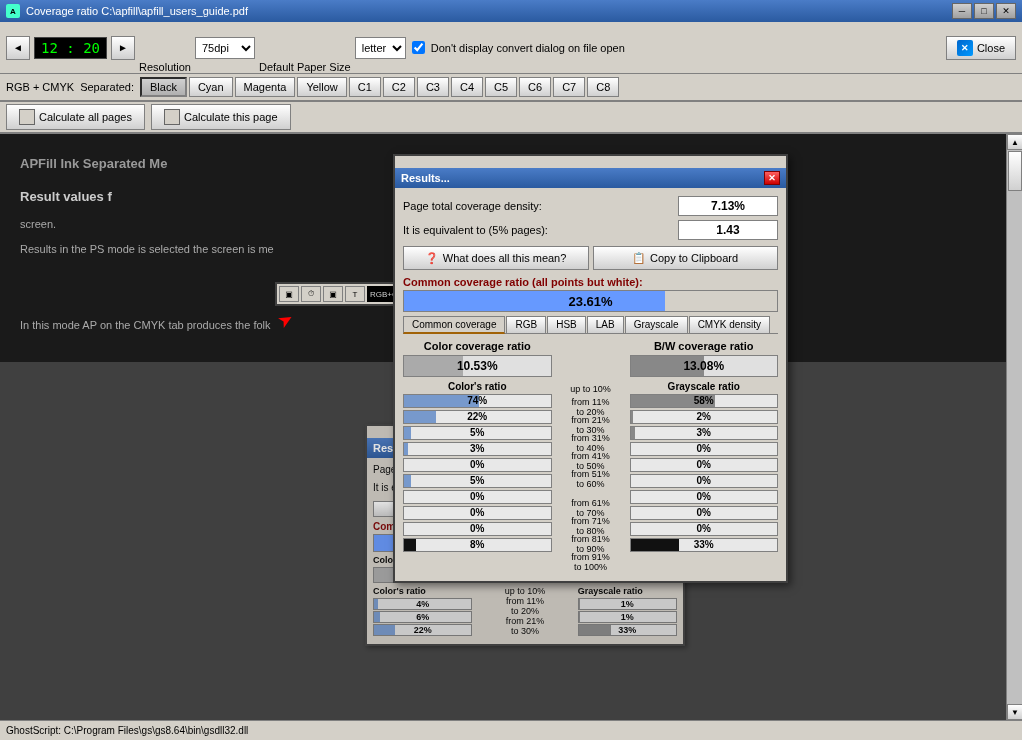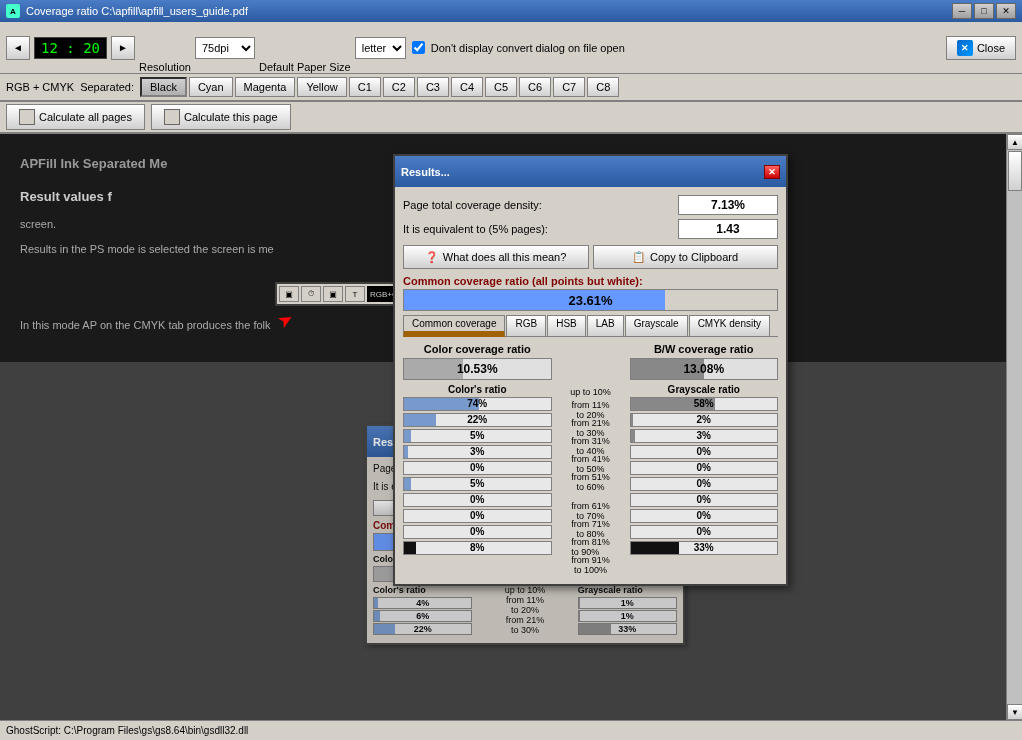--- a/index.html
+++ b/index.html
@@ -207,26 +207,27 @@
       left: 393px;
       width: 395px;
       background: #d4d0c8;
       border: 2px solid #404040;
       box-shadow: 3px 3px 8px rgba(0,0,0,0.5);
       z-index: 100;
     }
     .dialog-title {
       background: linear-gradient(to bottom, #4a7cc7, #2a5aa0);
       color: white;
-      height: 31px;
+      height: 20px;
       display: flex;
       align-items: center;
       padding: 0 6px;
       font-size: 11px;
       font-weight: bold;
+      margin-top: 12px;
     }
     .dialog-close-btn {
       margin-left: auto;
       width: 16px; height: 14px;
       background: linear-gradient(to bottom, #ff6060, #cc0000);
       border: 1px solid #800000;
       color: white;
       font-size: 9px;
       display: flex; align-items: center; justify-content: center;
       cursor: pointer; font-weight: bold;
@@ -286,21 +287,21 @@
     .tab {
       padding: 2px 8px;
       border: 1px solid #808080;
       border-bottom: none;
       background: linear-gradient(to bottom, #fff, #d0d0d0);
       font-size: 10px; cursor: pointer;
       margin-right: 1px;
     }
     .tab.active {
       background: #d4d0c8;
-      border-bottom: 6px solid #a16207;
+      border-bottom: 2px solid #a16207;
       margin-bottom: -1px;
     }
 
     
     .coverage-tables {
       display: flex; gap: 4px;
     }
     .cov-table { flex: 1; }
     .cov-table-title {
       font-size: 11px; font-weight: bold; color: #000;
@@ -635,21 +636,21 @@
 
         <div style="width:70px; padding-top:42px;" id="range-col">
             <div style="font-size: 9px; text-align: center; height: 16px; display: flex; align-items: center; justify-content: center; margin-bottom: 2px; line-height: 1.1;">up to 10%</div>
             <div style="font-size: 9px; text-align: center; height: 16px; display: flex; align-items: center; justify-content: center; margin-bottom: 2px; line-height: 1.1;">from 11%<br>to 20%</div>
             <div style="font-size: 9px; text-align: center; height: 16px; display: flex; align-items: center; justify-content: center; margin-bottom: 2px; line-height: 1.1;">from 21%<br>to 30%</div>
             <div style="font-size: 9px; text-align: center; height: 16px; display: flex; align-items: center; justify-content: center; margin-bottom: 2px; line-height: 1.1;">from 31%<br>to 40%</div>
             <div style="font-size: 9px; text-align: center; height: 16px; display: flex; align-items: center; justify-content: center; margin-bottom: 2px; line-height: 1.1;">from 41%<br>to 50%</div>
             <div style="font-size: 9px; text-align: center; height: 16px; display: flex; align-items: center; justify-content: center; margin-bottom: 13px; line-height: 1.1;">from 51%<br>to 60%</div>
             <div style="font-size: 9px; text-align: center; height: 16px; display: flex; align-items: center; justify-content: center; margin-bottom: 2px; line-height: 1.1;">from 61%<br>to 70%</div>
             <div style="font-size: 9px; text-align: center; height: 16px; display: flex; align-items: center; justify-content: center; margin-bottom: 2px; line-height: 1.1;">from 71%<br>to 80%</div>
-            <div style="font-size: 9px; text-align: left; height: 16px; display: flex; align-items: center; justify-content: center; margin-bottom: 2px; line-height: 1.1;">from 81%<br>to 90%</div>
+            <div style="font-size: 9px; text-align: center; height: 16px; display: flex; align-items: center; justify-content: center; margin-bottom: 2px; line-height: 1.1;">from 81%<br>to 90%</div>
             <div style="font-size: 9px; text-align: center; height: 16px; display: flex; align-items: center; justify-content: center; margin-bottom: 2px; line-height: 1.1;">from 91%<br>to 100%</div>
           </div>
 
         <div class="cov-table">
           <div class="cov-table-title">B/W coverage ratio</div>
           <div class="bw-main-bar">
             <span>13.08%</span>
           </div>
           <div style="font-size:10px; font-weight:bold; text-align:center; margin-bottom:2px;">Grayscale ratio</div>
           <div id="gray-bars-container">

